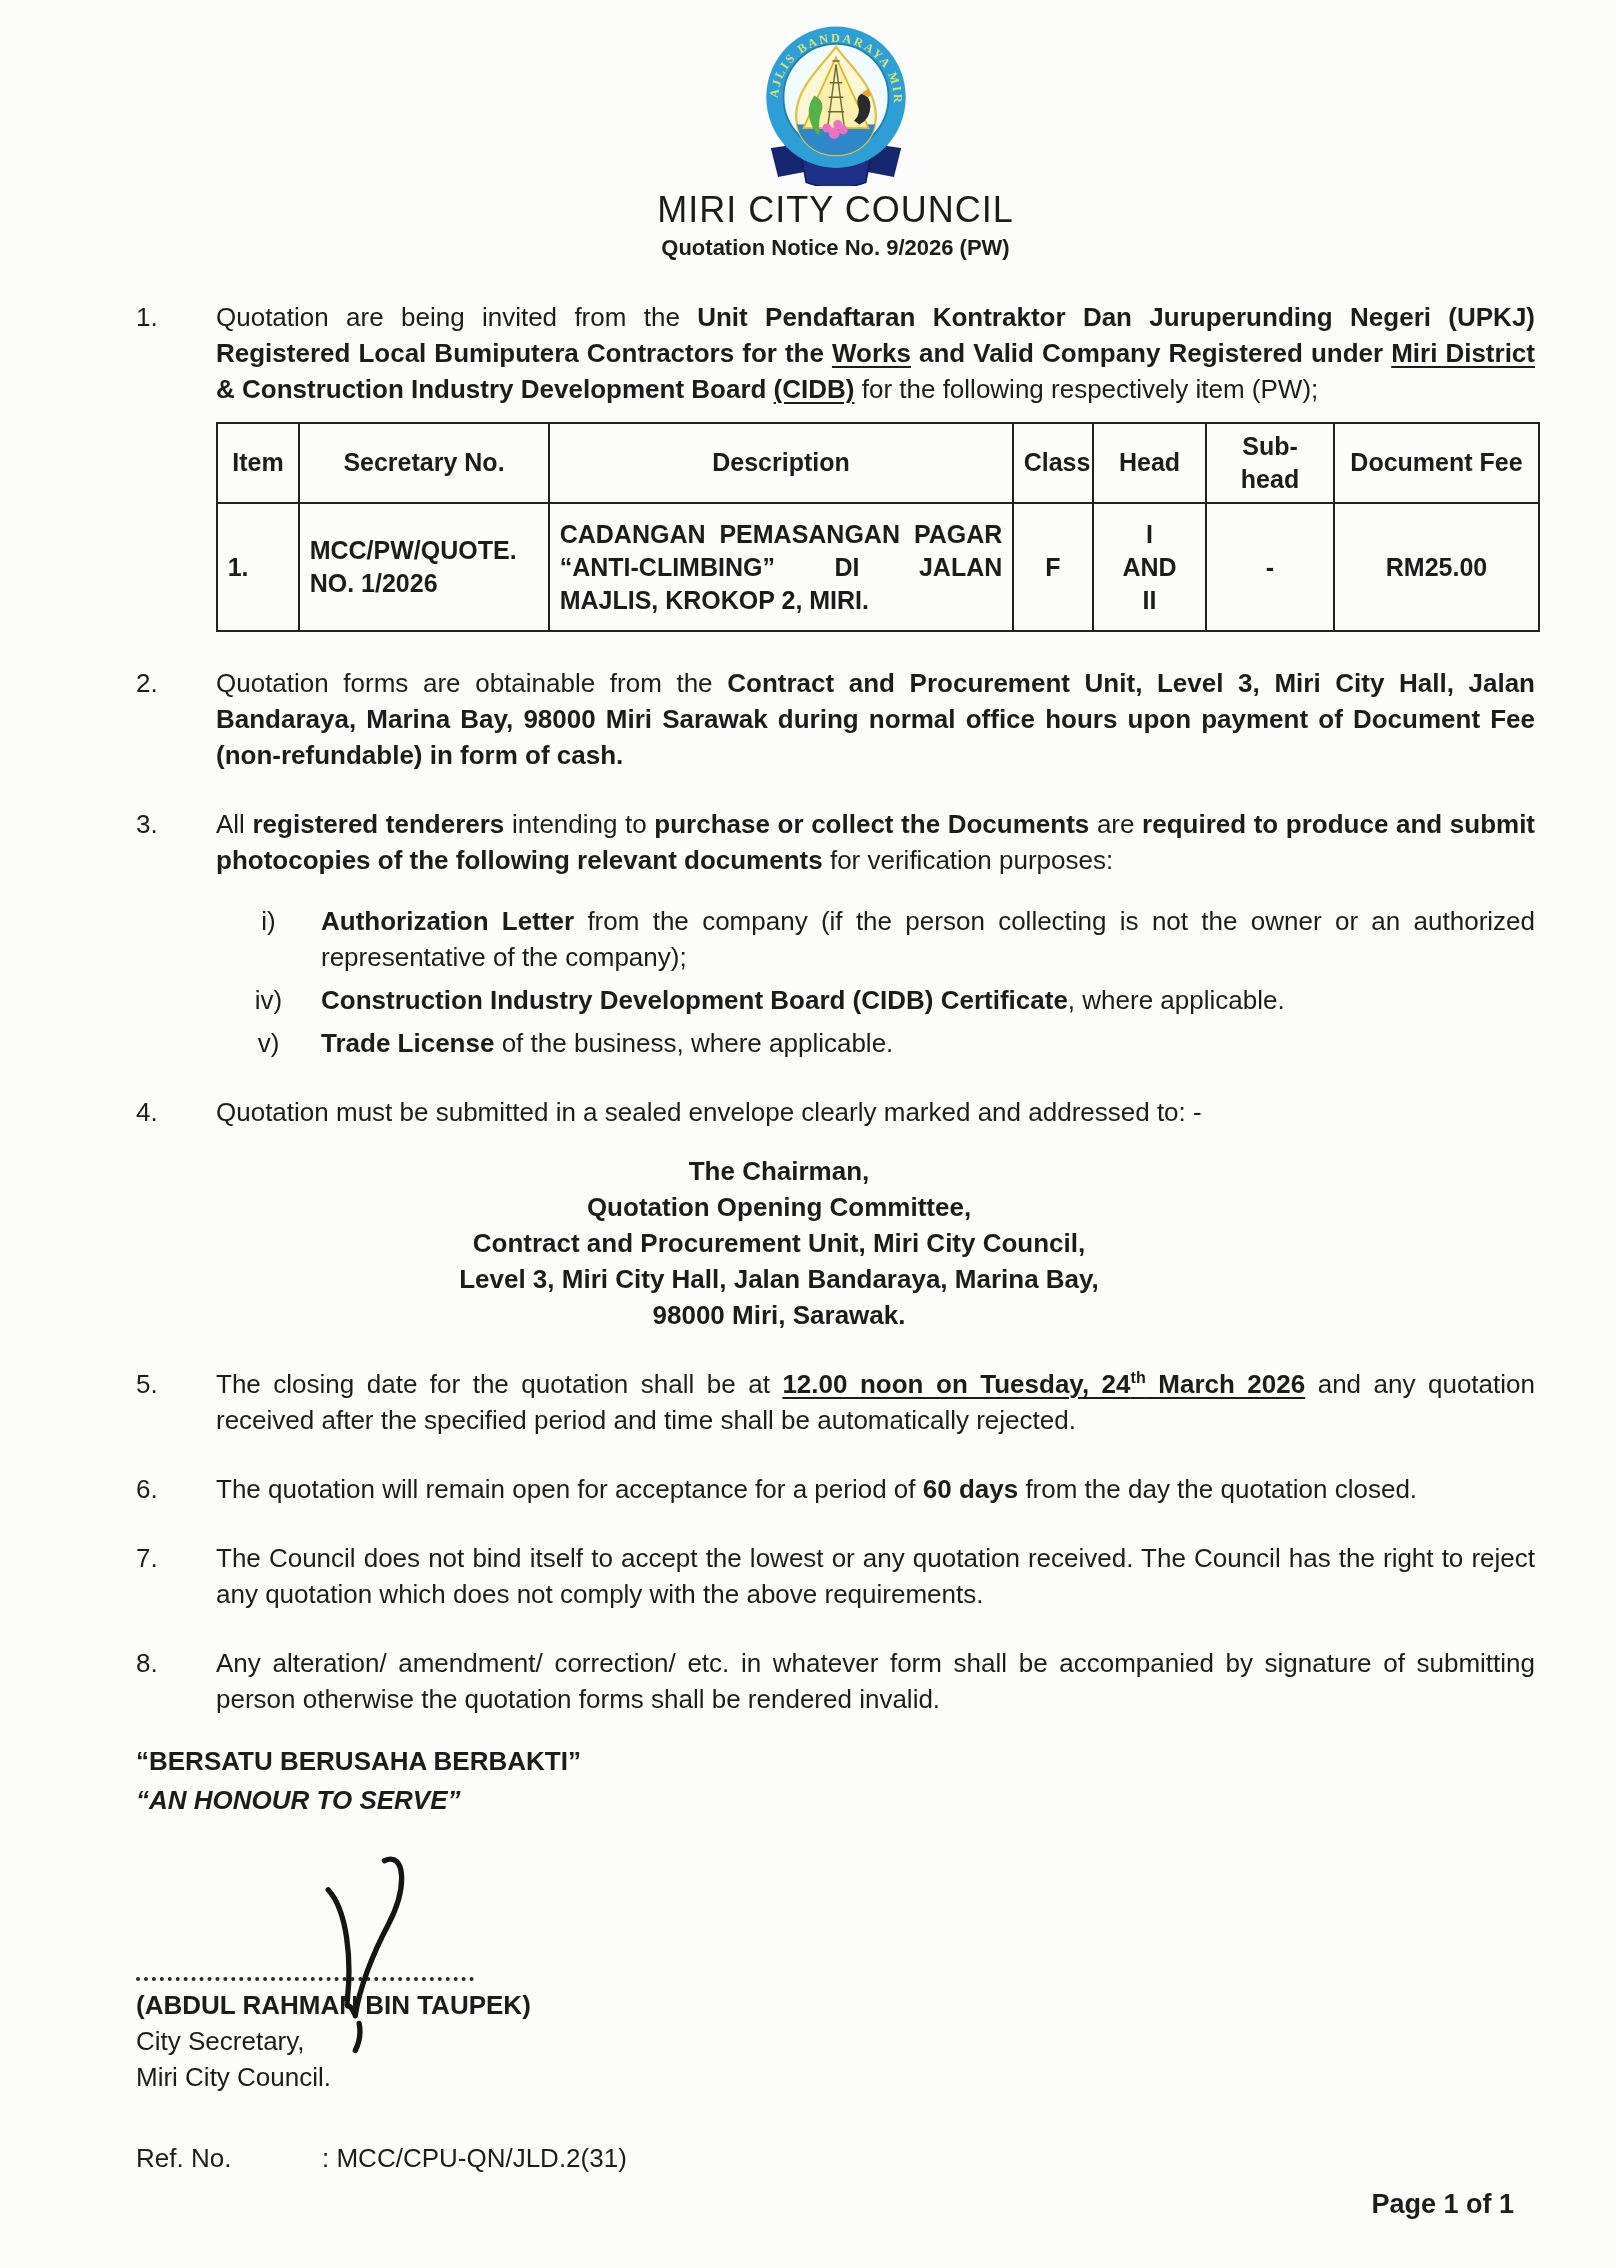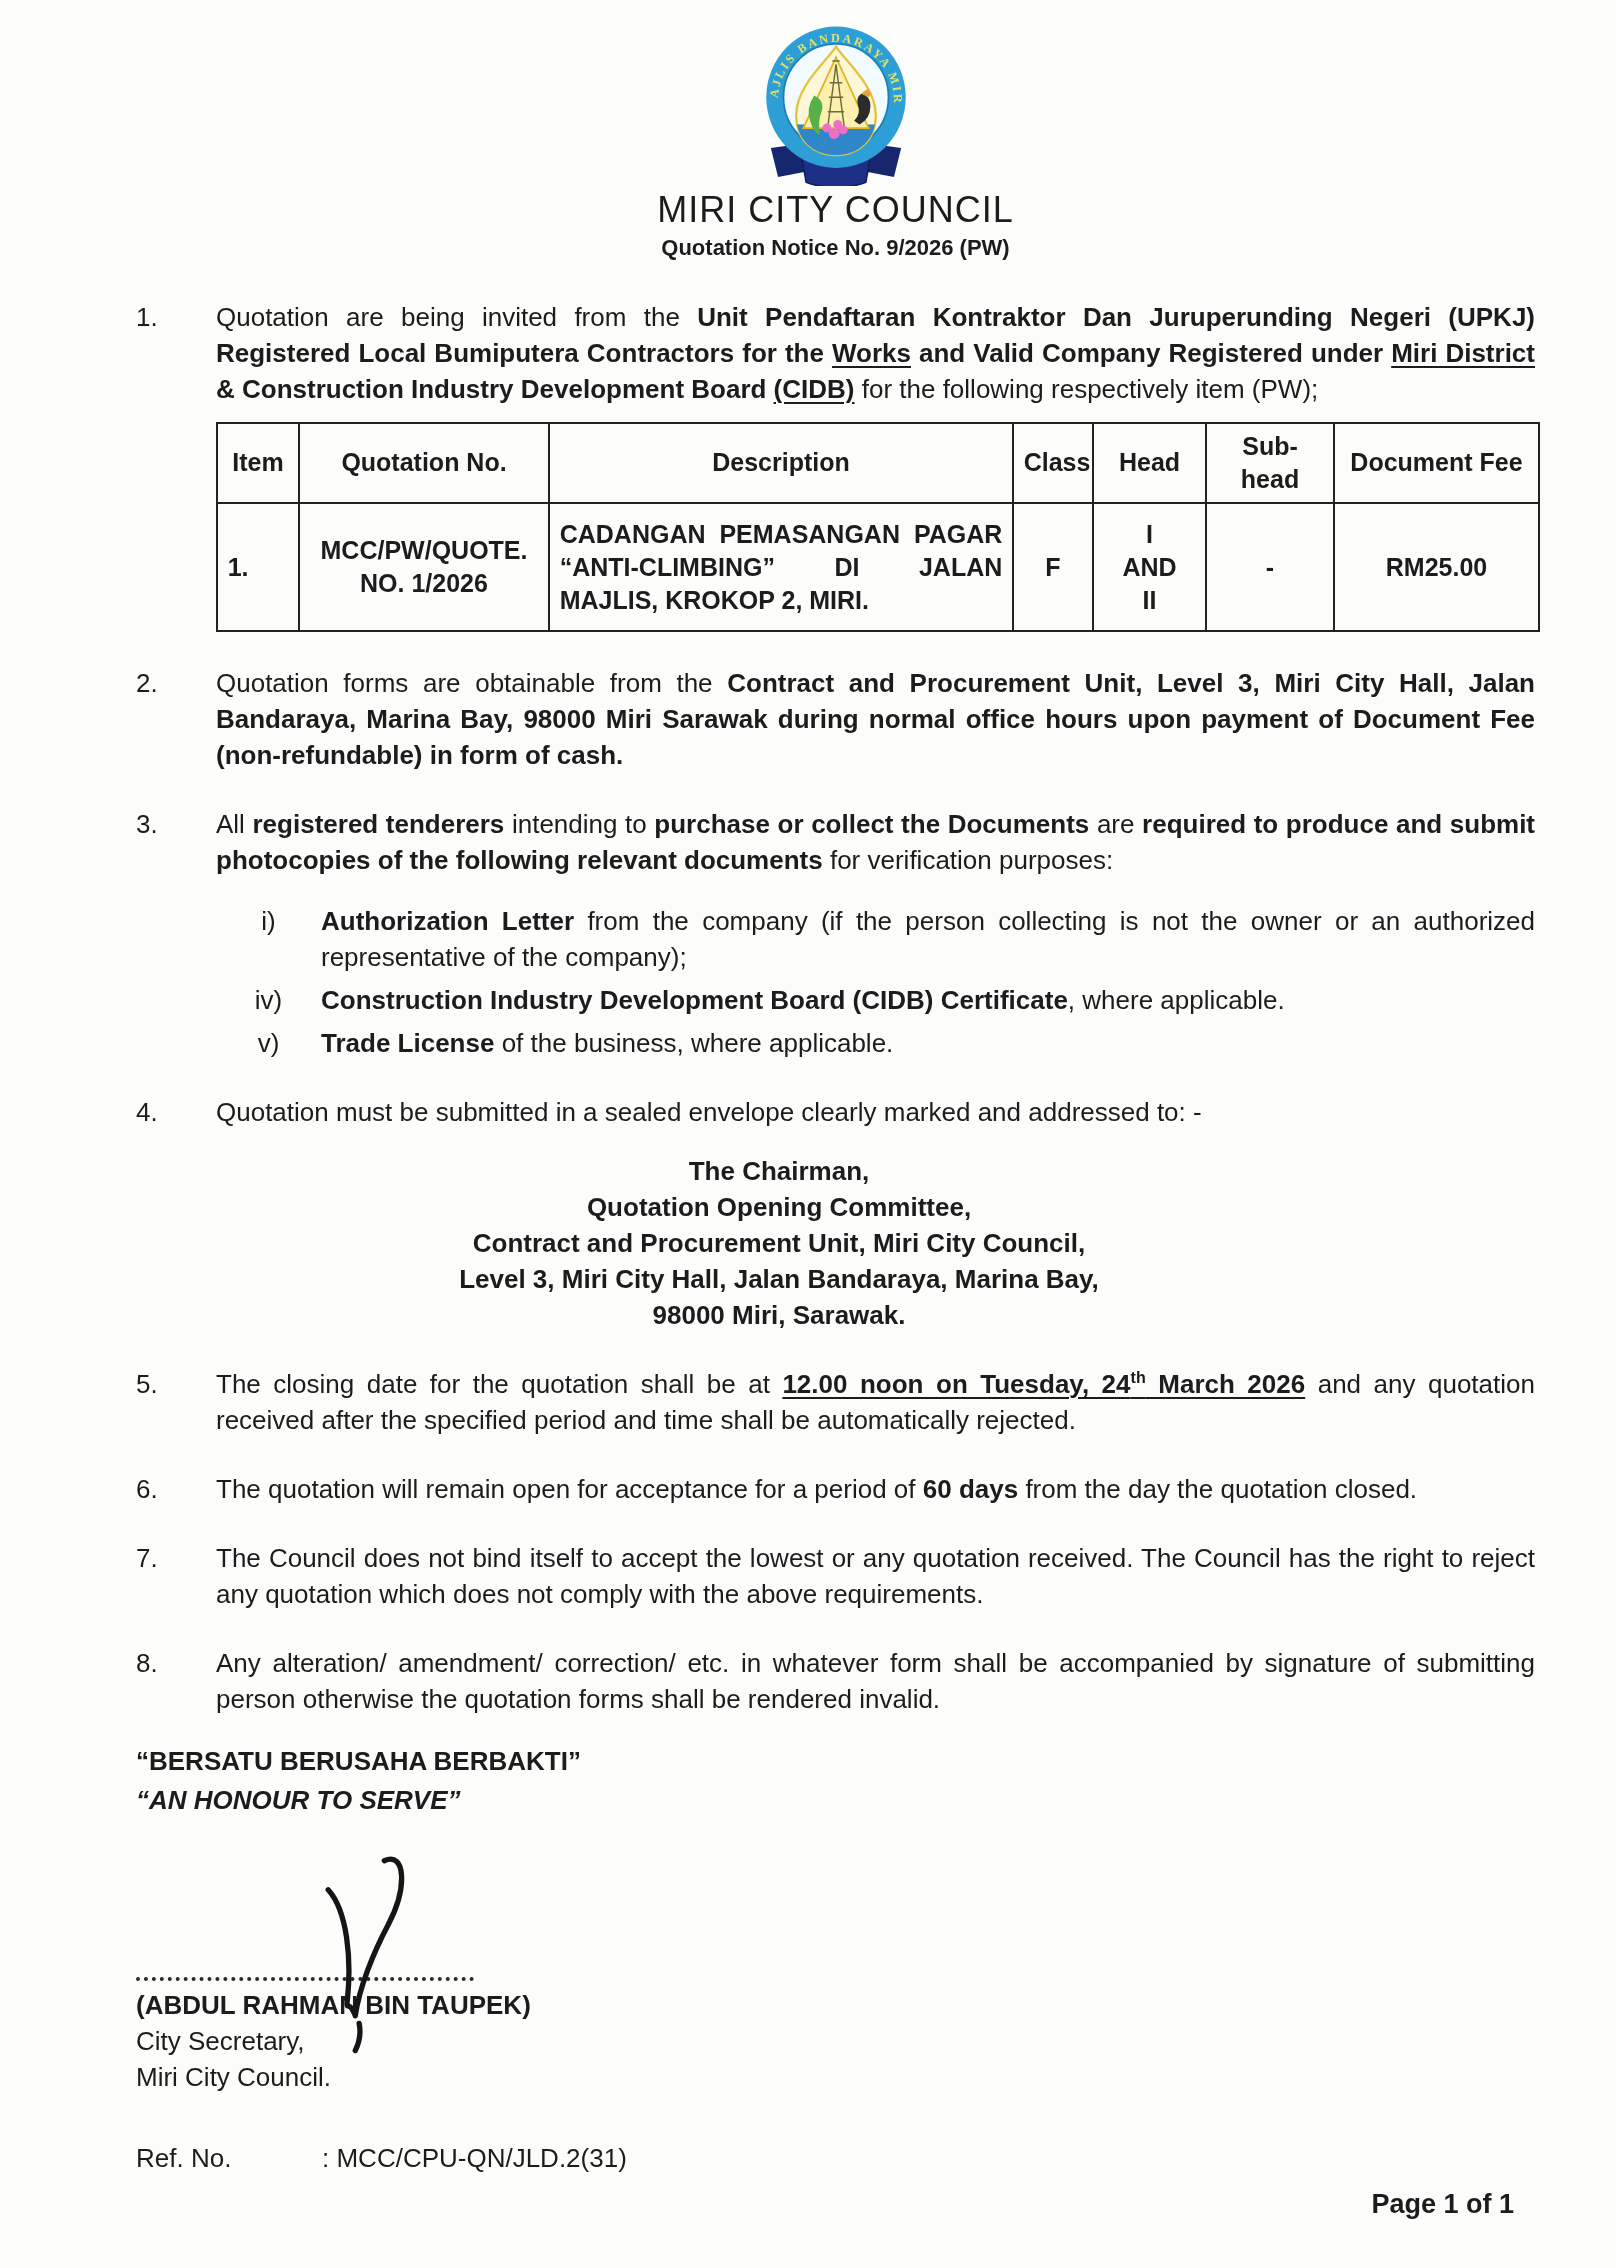--- a/index.html
+++ b/index.html
@@ -29,21 +29,21 @@
   
   table.qtable{
     border-collapse:collapse;table-layout:fixed;
     width:1322px;margin:15.5px 0 0 80px;
     font-weight:700;font-size:25px;line-height:33px;
   }
   table.qtable th,table.qtable td{border:2.4px solid #222;padding:5.8px 9.7px;vertical-align:middle;}
   table.qtable th{text-align:center;height:60px;font-size:25px;}
   table.qtable td{height:115px;}
   td.c-item{text-align:left;padding-left:15.5px;}
-  td.c-qno{text-align:center;border-radius:9px;}
+  td.c-qno{text-align:left;border-radius:9px;}
   td.c-desc{text-align:justify;}
   td.c-class,td.c-head,td.c-sub,td.c-fee{text-align:center;}
   .subhead-narrow{width:68px;margin:0 auto;}
   .headcell-narrow{width:62px;margin:0 auto;text-align:center;}
   
   .sublist{margin:25px 0 0 80px;}
   .subitem{display:flex;margin-bottom:6.8px;}
   .subitem .rn{flex:0 0 105px;text-align:center;}
   .subitem .sbody{flex:1;text-align:justify;}
   
@@ -130,21 +130,21 @@
         <col style="width:250px">
         <col style="width:464px">
       <col style="width:80px">
         <col style="width:113px">
         <col style="width:128px">
         <col style="width:205px">
     </colgroup>
     <thead>
       <tr>
         <th>Item</th>
-        <th>Quotation No.</th>
+        <th>Secretary No.</th>
         <th>Description</th>
         <th>Class</th>
         <th>Head</th>
         <th>
             <div class="subhead-narrow">Sub-head</div>
           </th>
         <th>Document Fee</th>
       </tr>
     </thead>
     <tbody>

